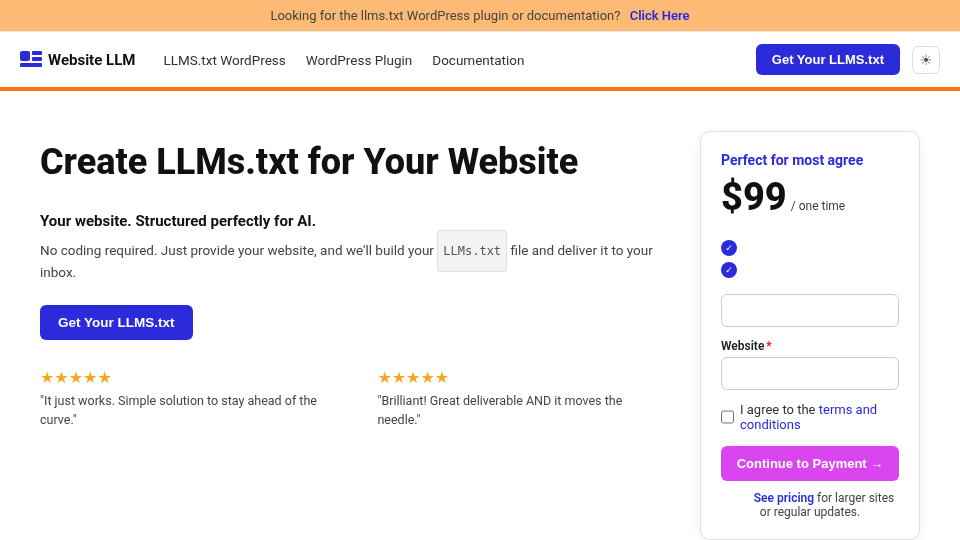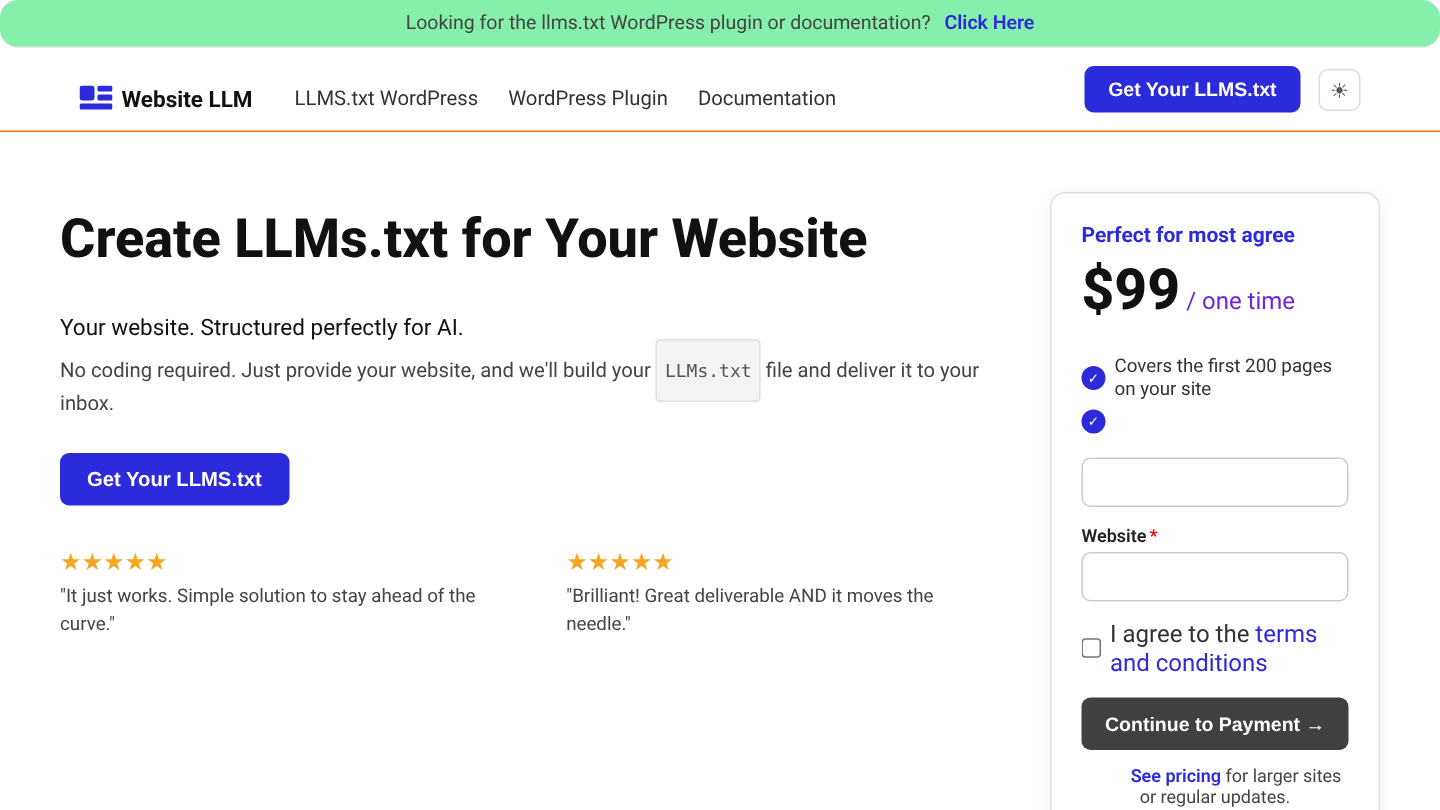--- a/index.html
+++ b/index.html
@@ -1,41 +1,40 @@
 <!DOCTYPE html>
 <html><head>
   <meta charset="utf-8">
   <style>
     * { box-sizing: border-box; margin: 0; padding: 0; }
     body { font-family: -apple-system, BlinkMacSystemFont, 'Segoe UI', Roboto, sans-serif; background: #fff; color: #111; font-size: 14px; }
 
     
     .top-banner {
-      background: #86efac;
+      background: #fdba74;
       text-align: center;
       padding: 8px 16px;
       font-size: 13px;
       color: #444;
       border-bottom: 1px solid #e8e8e8;
-      border-radius: 12px;
     }
     .top-banner a {
       color: #2b2bdb;
       font-weight: 600;
       text-decoration: none;
       margin-left: 6px;
     }
 
     
     nav {
       display: flex;
-      align-items: flex-end;
+      align-items: center;
       justify-content: space-between;
-      padding: 12px 53px;
-      border-bottom: 1px solid #f97316;
+      padding: 12px 20px;
+      border-bottom: 4px solid #f97316;
     }
     .nav-left {
       display: flex;
       align-items: center;
       gap: 28px;
     }
     .logo {
       display: flex;
       align-items: center;
       gap: 6px;
@@ -105,21 +104,21 @@
     }
     .hero h1 {
       font-size: 36px;
       font-weight: 800;
       line-height: 1.2;
       color: #111;
       margin-bottom: 28px;
     }
     .hero-subtitle {
       font-size: 15px;
-      font-weight: 400;
+      font-weight: 700;
       color: #111;
       margin-bottom: 10px;
     }
     .hero-desc {
       font-size: 13.5px;
       color: #444;
       line-height: 1.6;
       margin-bottom: 22px;
     }
     .hero-desc code {
@@ -179,22 +178,22 @@
       gap: 4px;
       margin-bottom: 24px;
     }
     .price-amount {
       font-size: 38px;
       font-weight: 800;
       color: #111;
       line-height: 1;
     }
     .price-note {
-      font-size: 16px;
-      color: #6d28d9;
+      font-size: 12px;
+      color: #404040;
     }
     .features {
       list-style: none;
       margin-bottom: 16px;
     }
     .features li {
       display: flex;
       align-items: center;
       gap: 6px;
       font-size: 12.5px;
@@ -238,30 +237,30 @@
       align-items: center;
       gap: 6px;
       margin-bottom: 14px;
     }
     .checkbox-row input[type="checkbox"] {
       width: 14px;
       height: 14px;
       cursor: pointer;
     }
     .checkbox-label {
-      font-size: 16px;
+      font-size: 13px;
       color: #333;
     }
     .checkbox-label a {
       color: #2b2bdb;
       text-decoration: none;
     }
     .btn-payment {
       width: 100%;
-      background: #404040;
+      background: #d946ef;
       color: #fff;
       border: none;
       border-radius: 6px;
       padding: 10px;
       font-size: 13px;
       font-weight: 700;
       cursor: pointer;
       margin-bottom: 10px;
       display: flex;
       align-items: center;
@@ -341,21 +340,20 @@
 
   <div class="pricing-card">
     <div class="card-badge">Perfect for most agree</div>
     <div class="price-row">
       <span class="price-amount">$99</span>
       <span class="price-note">/ one time</span>
     </div>
     <ul class="features">
       <li>
         <span class="check-icon">✓</span>
-        <span>Covers the first 200 pages on your site</span>
       </li>
       <li>
         <span class="check-icon">✓</span>
       </li>
     </ul>
 
     <div class="form-group">
       <input type="email" class="form-input" style="">
     </div>
 

